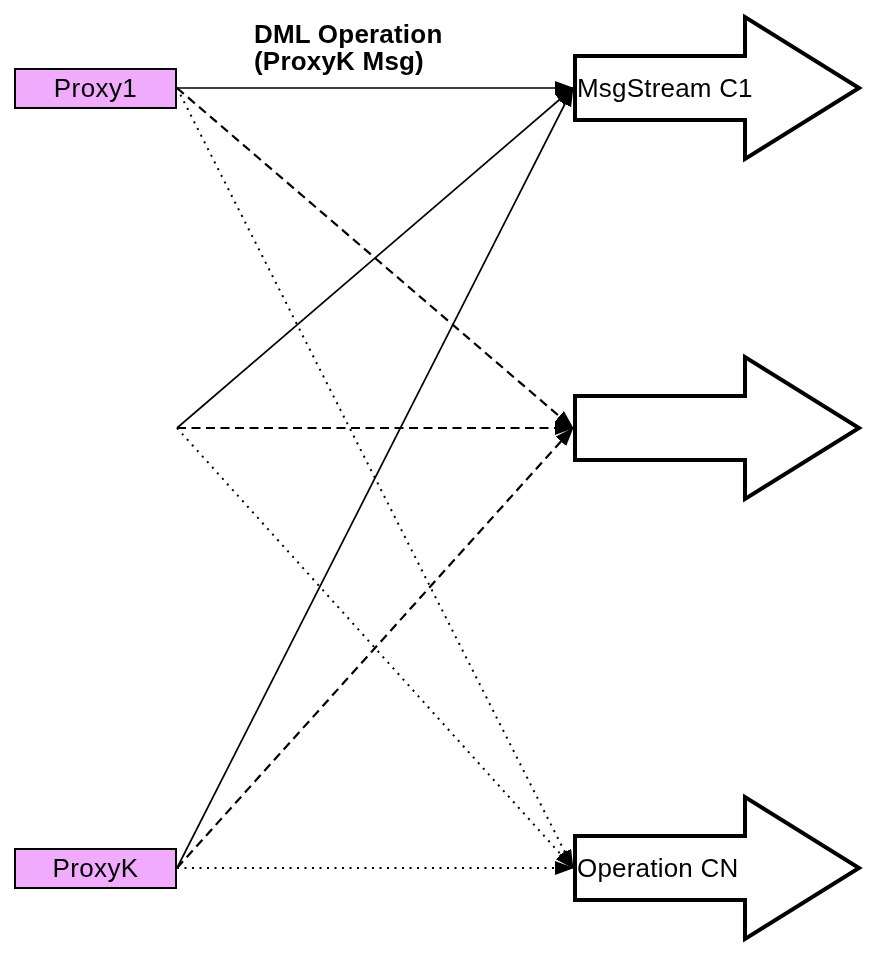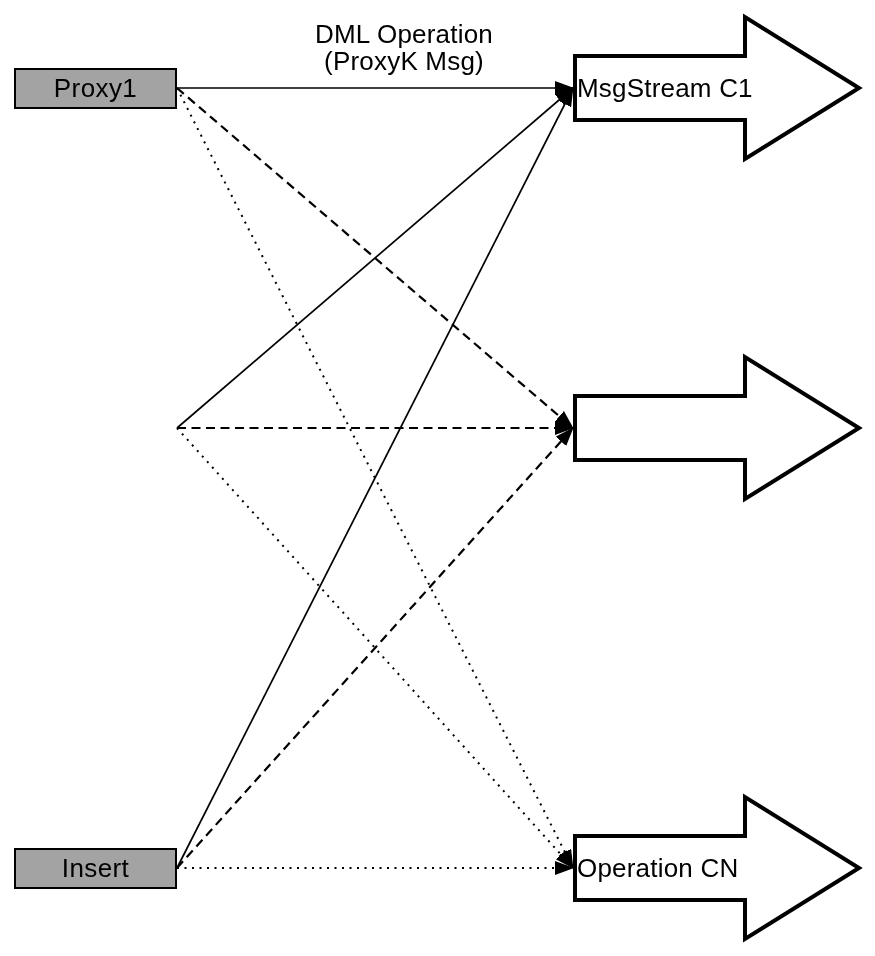--- a/index.html
+++ b/index.html
@@ -32,21 +32,21 @@
     stroke-width: 4;
     stroke-linejoin: miter;
   }
   .proxy {
     position: absolute;
     left: 14px;
     width: 163px;
     height: 41px;
     box-sizing: border-box;
     border: 2px solid #000000;
-    background: #a3a3a3;
+    background: #f0abfc;
     display: flex;
     align-items: center;
     justify-content: center;
     font-size: 26px;
     letter-spacing: 0.4px;
     white-space: nowrap;
   }
   .stream-label {
     position: absolute;
     left: 577px;
@@ -57,24 +57,24 @@
     justify-content: flex-start;
     font-size: 26px;
     letter-spacing: 0.2px;
     white-space: nowrap;
   }
   .edge-label {
     position: absolute;
     left: 254px;
     top: 21px;
     width: 300px;
-    text-align: center;
     font-size: 26px;
     line-height: 27px;
     letter-spacing: 0.2px;
+    font-weight: bold;
   }
 </style>
 </head>
 <body>
 
 <div class="canvas">
 
   <svg class="edge-svg" viewBox="0 0 875 956" xmlns="http://www.w3.org/2000/svg">
     <defs>
       <marker id="arrow-head" markerUnits="userSpaceOnUse" markerWidth="22" markerHeight="18" refX="18" refY="7" orient="auto">
@@ -101,21 +101,21 @@
 
   <div class="edge-label">
     <div>DML Operation</div>
     <div>(ProxyK Msg)</div>
   </div>
 
   <div class="proxy" style="top:68px">
     <span>Proxy1</span>
   </div>
   <div class="proxy" style="top:848px">
-    <span>Insert</span>
+    <span>ProxyK</span>
   </div>
 
   <div class="stream-label" style="top:68px">
     <span>MsgStream C1</span>
   </div>
   <div class="stream-label" style="top:848px">
     <span>Operation CN</span>
   </div>
 
 </div>

